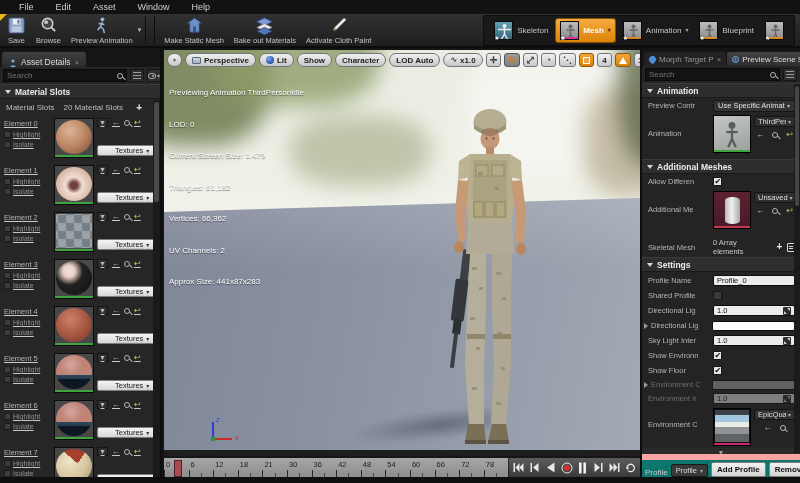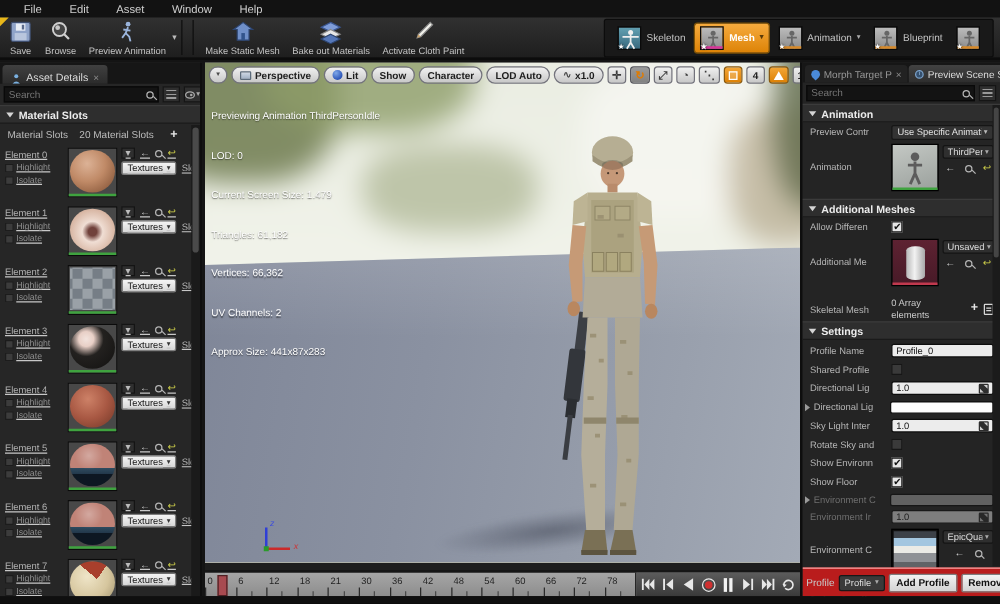--- a/index.html
+++ b/index.html
@@ -73,22 +73,22 @@
   .ethumb { width:40px; height:40px; border:1px solid #0b0b0b; background:#484848; position:relative; flex:none; }
   .sphere { position:absolute; inset:1px 1px 3px 1px; border-radius:50%; }
   .sphere.flat { border-radius:0; }
   .ebar { position:absolute; left:0; right:0; bottom:0; height:2.5px; background:#3fa33f; }
   .eicons { margin-left:3px; display:flex; flex-direction:column; gap:2px; flex:1; min-width:0; }
   .eirow { display:flex; gap:4px; align-items:center; color:#cfcfcf; font-size:8px; line-height:9px; }
   .minidd { width:11px; height:9px; background:#2f2f2f; border:1px solid #141414; color:#bbb;
             display:flex; align-items:center; justify-content:center; flex:none; }
   .resetglyph { color:#cfd04a; font-size:8px; line-height:8px; }
   .texdd { background:linear-gradient(#f4f4f4,#d7d7d7); color:#161616; font-size:7.5px; border:1px solid #7e7e7e;
-           border-radius:2px; padding:0 4px; height:11px; display:flex; align-items:center; gap:3px;
-           width:fit-content; flex:none; }
+           border-radius:2px; padding:0 17px; height:11px; display:flex; align-items:center; gap:3px;
+           width:fit-content; flex:none;margin-top:16px; }
   .texdd .caret { color:#333; }
   .slotname { font-size:7.5px; color:#b5b5b5; white-space:nowrap; overflow:hidden; }
   .lscroll { position:absolute; right:0; top:50px; bottom:0; width:7px; background:#1a1a1a; }
   .lscroll .thumb { position:absolute; top:2px; left:1px; right:1px; height:100px; background:#4a4a4a; border-radius:3px; }
 
   
   .vp { position:absolute; left:164px; top:50px; width:476px; bottom:6px; background:#1e1e1e; overflow:hidden; }
   .scene { position:absolute; left:0; right:0; top:0; height:400px; overflow:hidden; background:#e3e6db; }
   .bgblur { position:absolute; inset:-24px; filter:blur(11px); }
   .blob { position:absolute; border-radius:40%; }
@@ -176,22 +176,22 @@
   .addd { background:#2f2f2f; border:1px solid #141414; border-radius:2px; height:11px; display:flex;
           align-items:center; padding:0 3px; color:#dedede; font-size:7.5px; gap:2px; }
   .addd .caret { margin-left:auto; }
   .aicons { display:flex; gap:8px; justify-content:center; color:#e0e0e0; font-size:8px; align-items:center; }
   .cyl { position:absolute; left:11px; top:5px; width:15px; height:27px;
          background:linear-gradient(90deg,#b8b8b8,#f2f2f2 45%,#a8a8a8); border-radius:48%/12%; }
   .envpic { position:absolute; inset:1px 1px 3px 1px;
             background:linear-gradient(180deg,#3c4148 0 16%, #a3c6e0 16% 36%, #ebebe6 36% 54%, #8f9296 54% 76%, #606366 76% 100%); }
   .figmini { position:absolute; inset:0; display:flex; align-items:center; justify-content:center; }
   .scrollhint { text-align:center; color:#9a9a9a; font-size:7px; height:9px; line-height:9px; background:#2a2a2a; }
-  .rbottom { position:absolute; left:0; right:0; bottom:0; height:23px; background:#b91c1c;
-             border-top:1px solid #fca5a5; display:flex; align-items:center; gap:3px; padding:0 3px; }
+  .rbottom { position:absolute; left:0; right:0; bottom:0; height:23px; background:#0f766e;
+             border-top:6px solid #fca5a5; display:flex; align-items:flex-end; gap:3px; padding:0 3px; }
   .rbottom .lbl { font-size:8px; color:#c8c8c8; flex:none; }
   .pdd { background:#3a3a3a; border:1px solid #181818; border-radius:2px; height:13px; display:flex;
          align-items:center; gap:3px; padding:0 4px; font-size:7.5px; color:#ddd; flex:none; }
   .btn-light { background:linear-gradient(#f2f2f2,#d3d3d3); color:#111; font-size:8px; font-weight:bold;
                border:1px solid #7e7e7e; border-radius:2px; padding:2px 5px; white-space:nowrap; flex:none; }
   .rscroll { position:absolute; right:0; top:34px; bottom:24px; width:6px; background:#1b1b1b; }
   .rscroll .thumb { position:absolute; top:2px; left:1px; right:1px; height:120px; background:#454545; border-radius:2px; }
 
   .winbottom { position:absolute; left:0; right:0; bottom:0; height:6px; background:#0f0f0f; }
   .docicon { width:8px; height:9px; border:1px solid #d8d8d8; border-radius:1px; position:relative; }
@@ -987,24 +987,20 @@
       <span class="colorbar"></span>
     </div>
     <div class="rrow">
       <span class="rlabel">Sky Light Inter</span>
       <span class="rinput">
           <span>1.0</span>
           <span class="spin" style="margin-left:auto"></span>
         </span>
     </div>
     <div class="rrow">
-      <span class="rlabel">Rotate Sky and</span>
-      <span class="cb"></span>
-    </div>
-    <div class="rrow">
       <span class="rlabel">Show Environn</span>
       <span class="cb on"></span>
     </div>
     <div class="rrow">
       <span class="rlabel">Show Floor</span>
       <span class="cb on"></span>
     </div>
     <div class="rrow" style="min-height:13px">
       <span class="exp"></span>
       <span class="rlabel dim" style="width:58px">Environment C</span>

